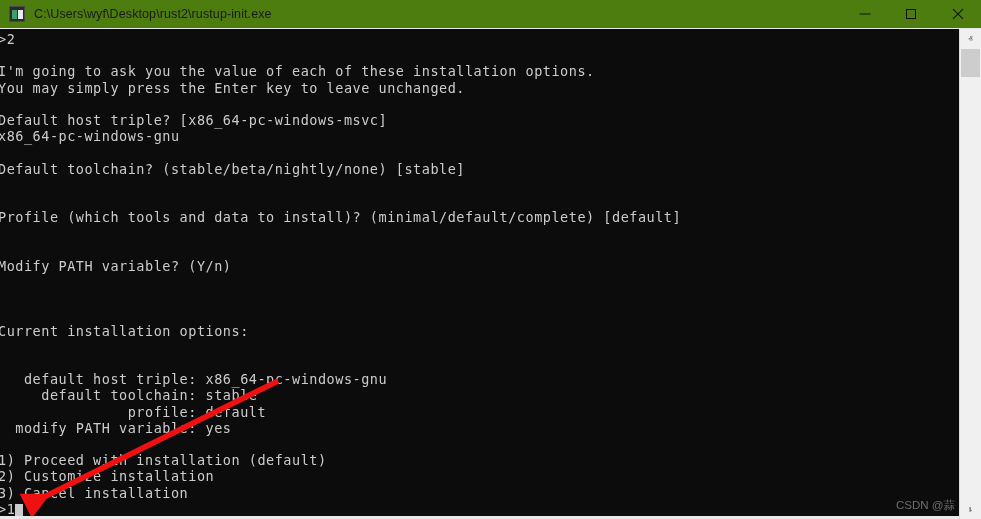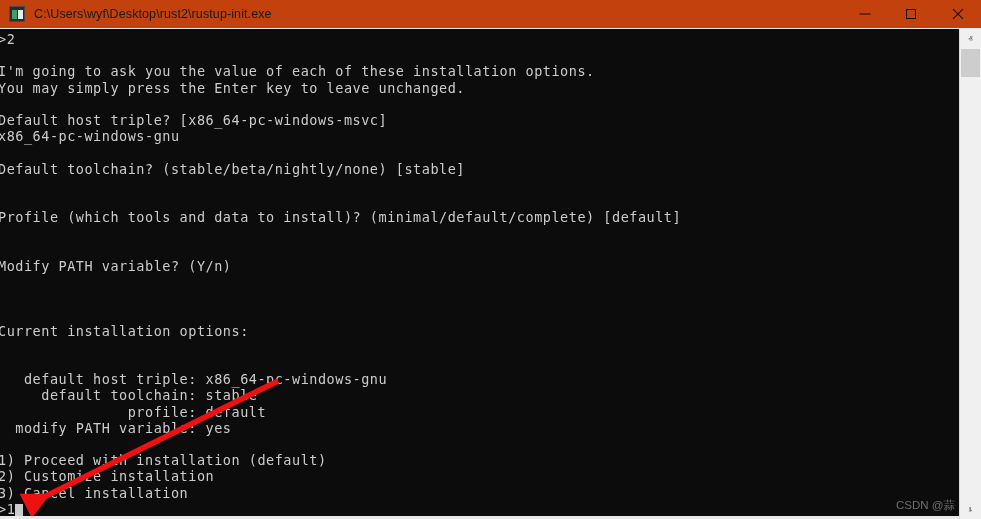--- a/index.html
+++ b/index.html
@@ -20,21 +20,21 @@
     background: #0c0c0c;
     overflow: hidden;
   }
 
   
   #titlebar {
     position: absolute;
     left: 0; top: 0;
     width: 981px;
     height: 29px;
-    background: #c2410c;
+    background: #4d7c0f;
     border-bottom: 1px solid #e8e8e8;
     display: flex;
     align-items: center;
   }
 
   #app-icon {
     width: 16px;
     height: 16px;
     margin-left: 9px;
     margin-right: 9px;

